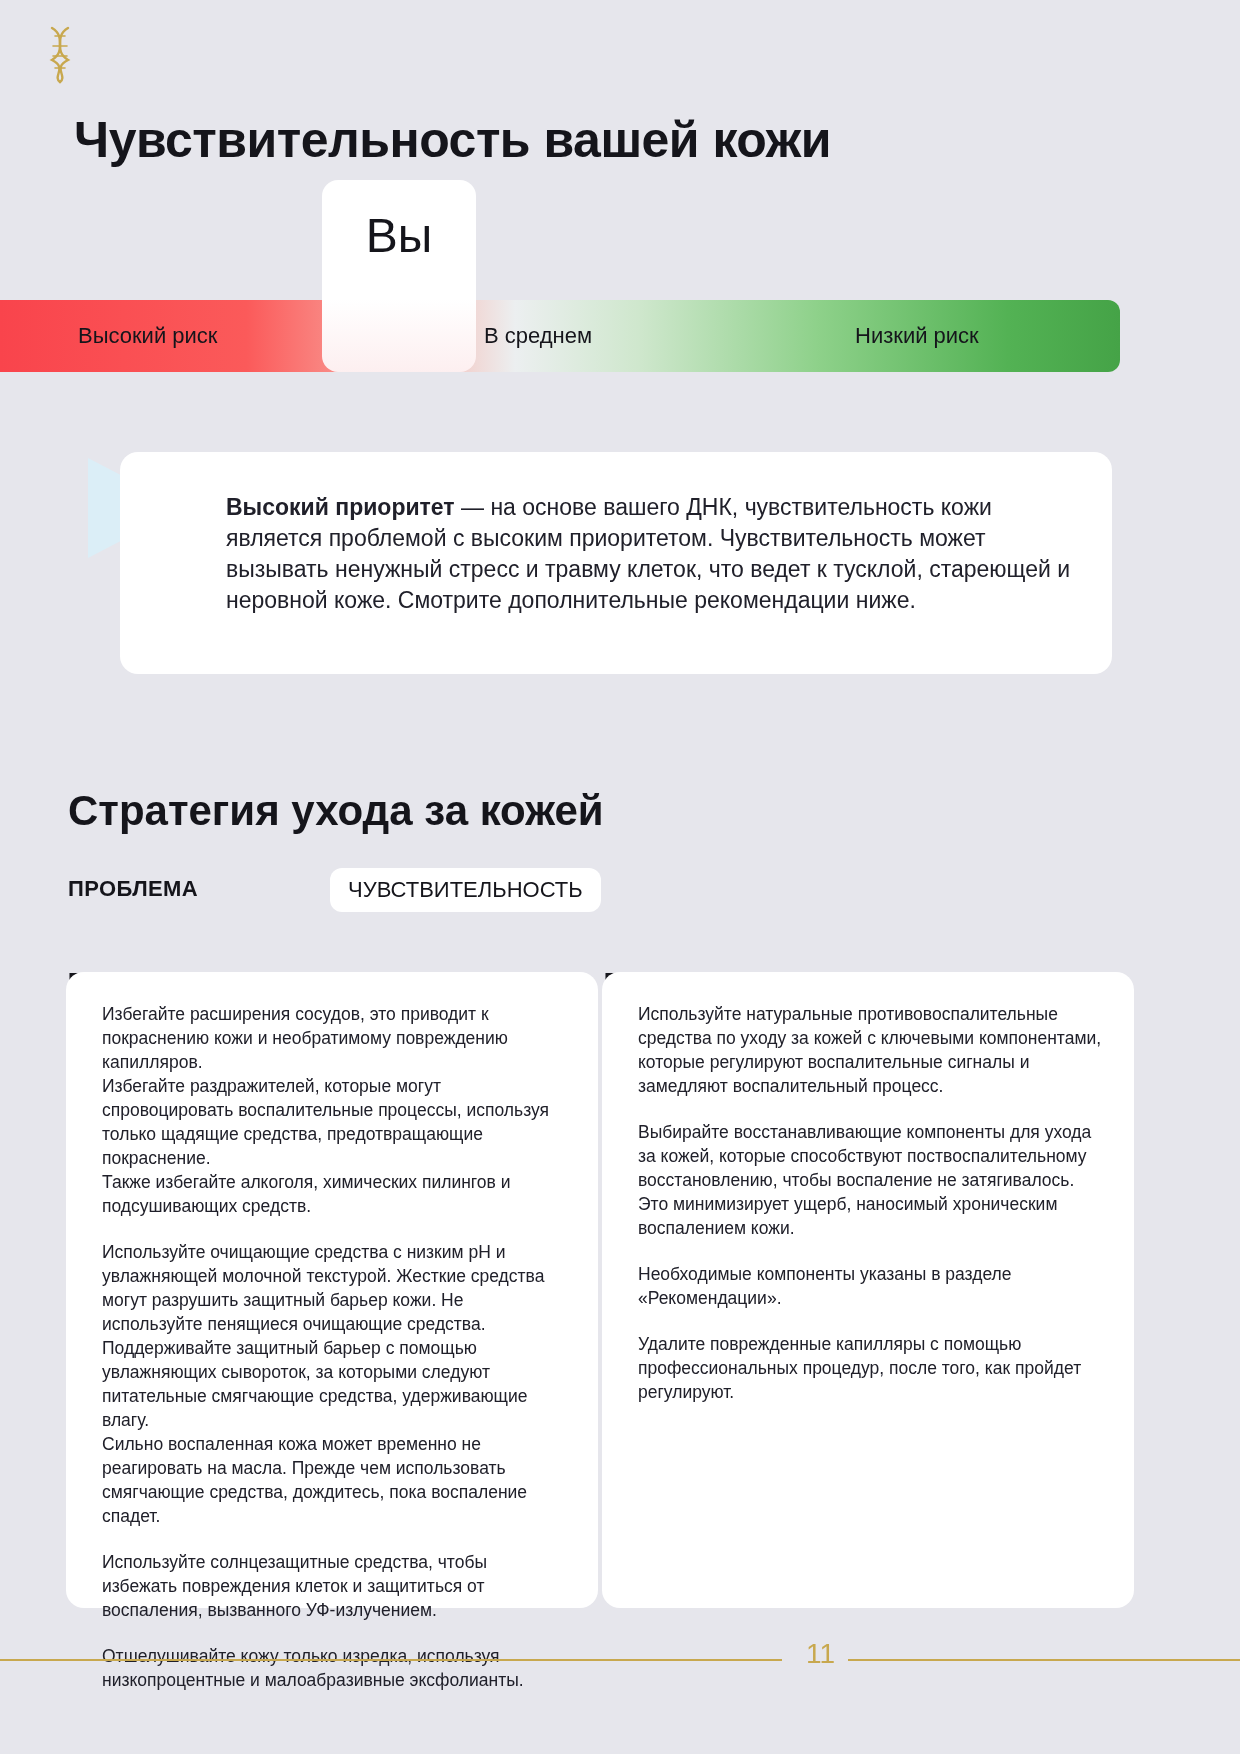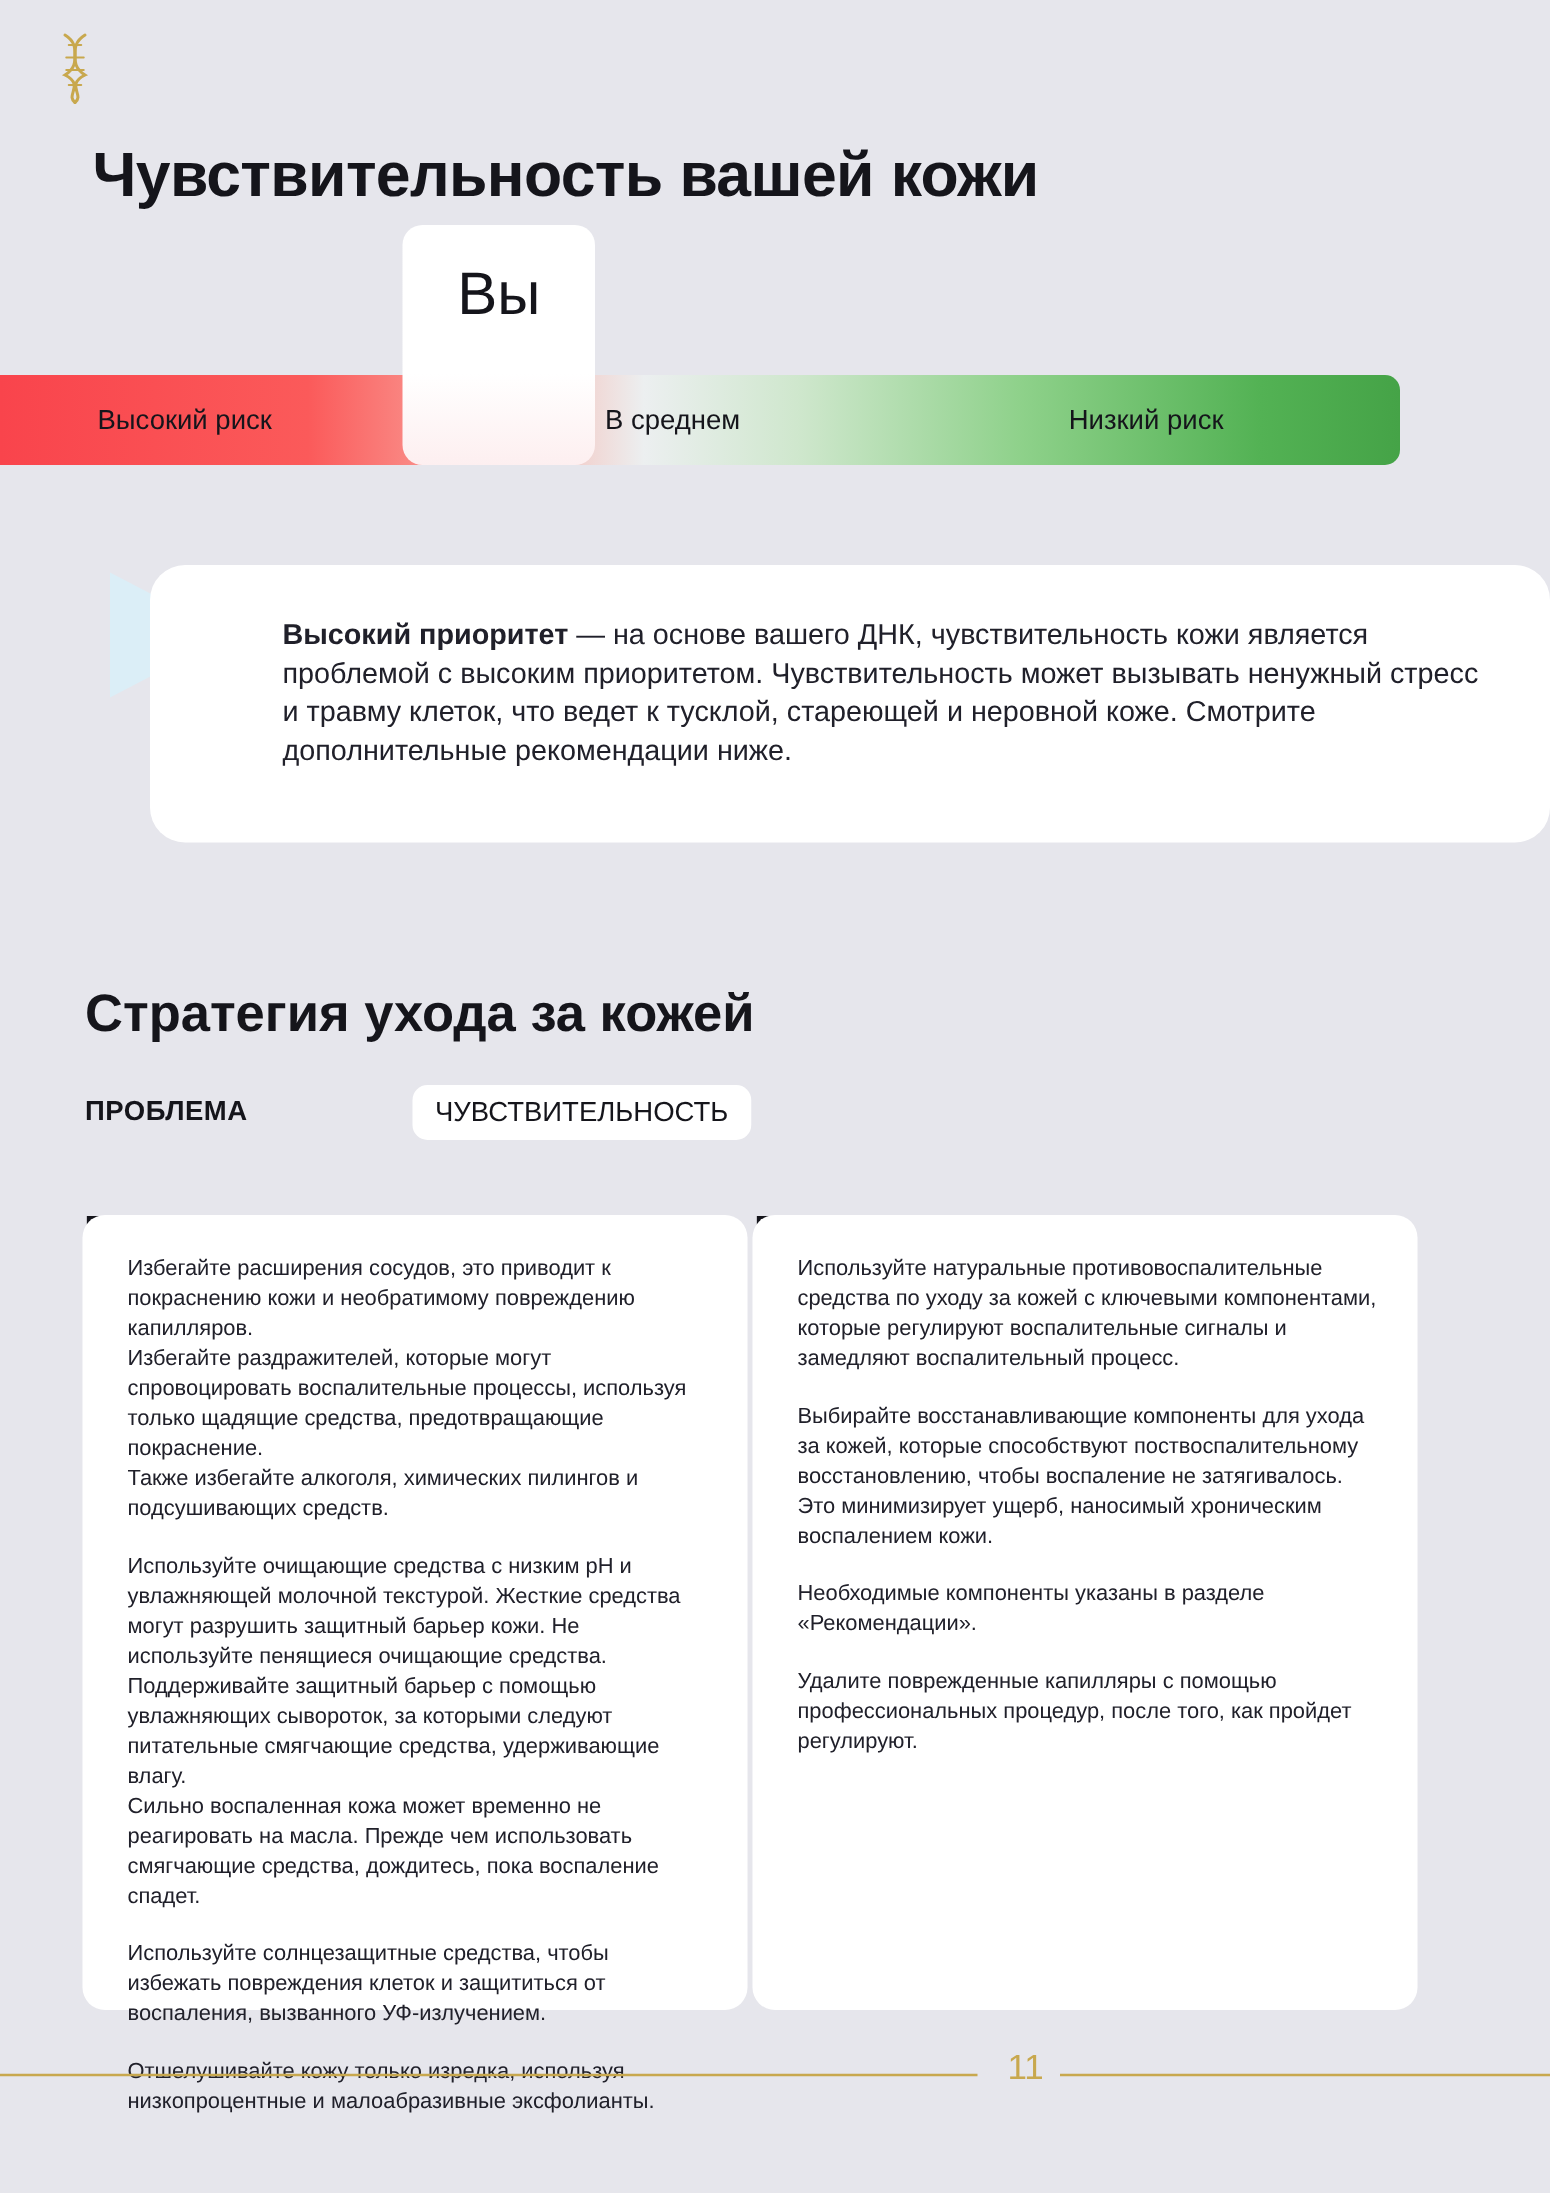--- a/index.html
+++ b/index.html
@@ -97,24 +97,24 @@
     line-height: 56px;
     color: #15151b;
     font-weight: 400;
   }
 
   
   .callout {
     position: absolute;
     left: 120px;
     top: 452px;
-    width: 1120px;
+    width: 992px;
     min-height: 222px;
     background: #ffffff;
-    border-radius: 28px;
+    border-radius: 18px;
     padding: 40px 40px 34px 106px;
   }
   .callout-arrow {
     position: absolute;
     left: 88px;
     top: 458px;
     width: 0;
     height: 0;
     border-top: 50px solid transparent;
     border-bottom: 50px solid transparent;

